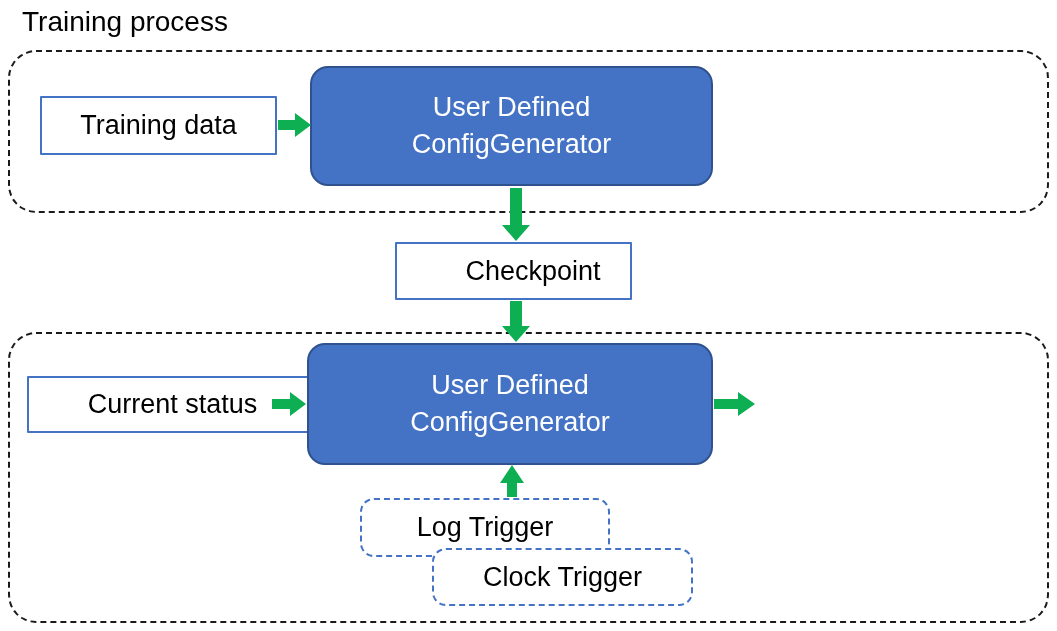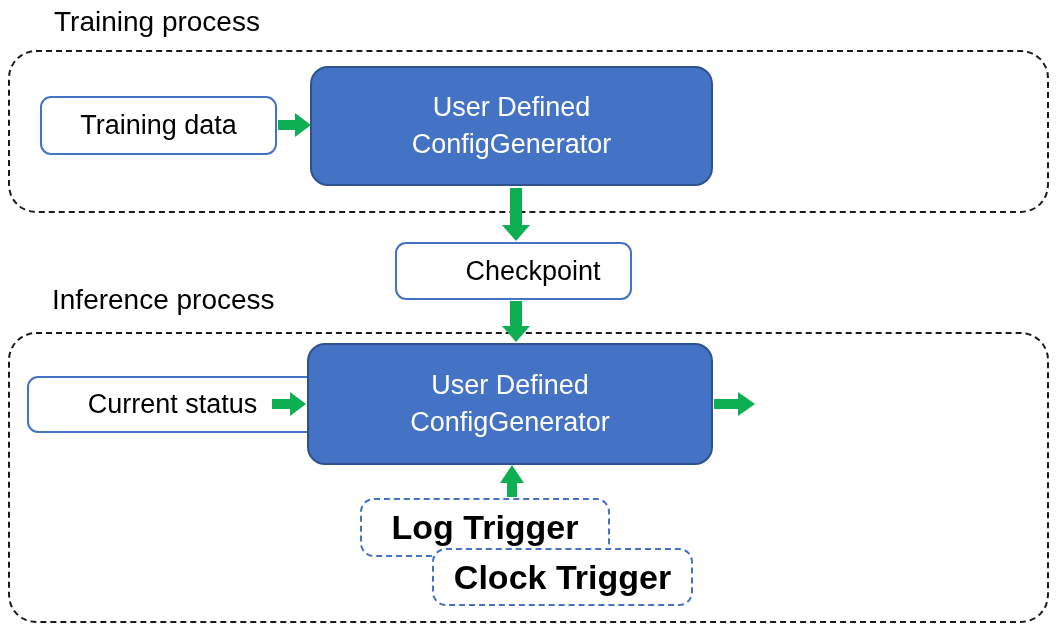--- a/index.html
+++ b/index.html
@@ -15,33 +15,32 @@
     background: #ffffff;
     overflow: hidden;
   }
   .abs { position: absolute; box-sizing: border-box; }
 
   .section-label {
     font-size: 28px;
     color: var(--text-dark, #000);
     white-space: nowrap;
     letter-spacing: 0px;
-    margin-left: 32px;
   }
 
   .dashed-region {
     border: 2.5px dashed var(--region-border, #1a1a1a);
     border-radius: 28px;
     background: transparent;
   }
 
   .io-box {
     background: #ffffff;
     border: 2px solid var(--io-border, #4472C4);
-    border-radius: 11px;
+    border-radius: 1px;
     display: flex;
     align-items: center;
     justify-content: center;
     font-size: 27px;
     color: var(--text-dark, #000);
     white-space: nowrap;
     z-index: 2;
   }
 
   .generator-box {
@@ -59,24 +58,23 @@
     z-index: 2;
   }
 
   .trigger-box {
     background: #ffffff;
     border: 2px dashed var(--trigger-border, #4472C4);
     border-radius: 14px;
     display: flex;
     align-items: center;
     justify-content: center;
-    font-size: 34px;
+    font-size: 27px;
     color: var(--text-dark, #000);
     white-space: nowrap;
-    font-weight: bold;
   }
 
   #arrow-layer {
     position: absolute;
     left: 0; top: 0;
     width: 1057px;
     height: 631px;
     pointer-events: none;
     z-index: 3;
   }
@@ -92,21 +90,20 @@
 
   <div class="abs io-box" style="left:40px; top:96px; width:237px; height:59px;">Training data</div>
 
   <div class="abs generator-box" style="left:310px; top:66px; width:403px; height:120px;">
     <div>User Defined</div>
     <div>ConfigGenerator</div>
   </div>
 
   <div class="abs io-box" style="left:395px; top:242px; width:237px; height:58px;padding-left:39px;">Checkpoint</div>
 
-  <div class="abs section-label" style="left:20px; top:284px;">Inference process</div>
 
   <div class="abs dashed-region" style="left:8px; top:332px; width:1041px; height:291px;"></div>
 
   <div class="abs io-box" style="left:27px; top:376px; width:291px; height:57px;">Current status</div>
 
   <div class="abs generator-box" style="left:307px; top:343px; width:406px; height:122px;">
     <div>User Defined</div>
     <div>ConfigGenerator</div>
   </div>
 

